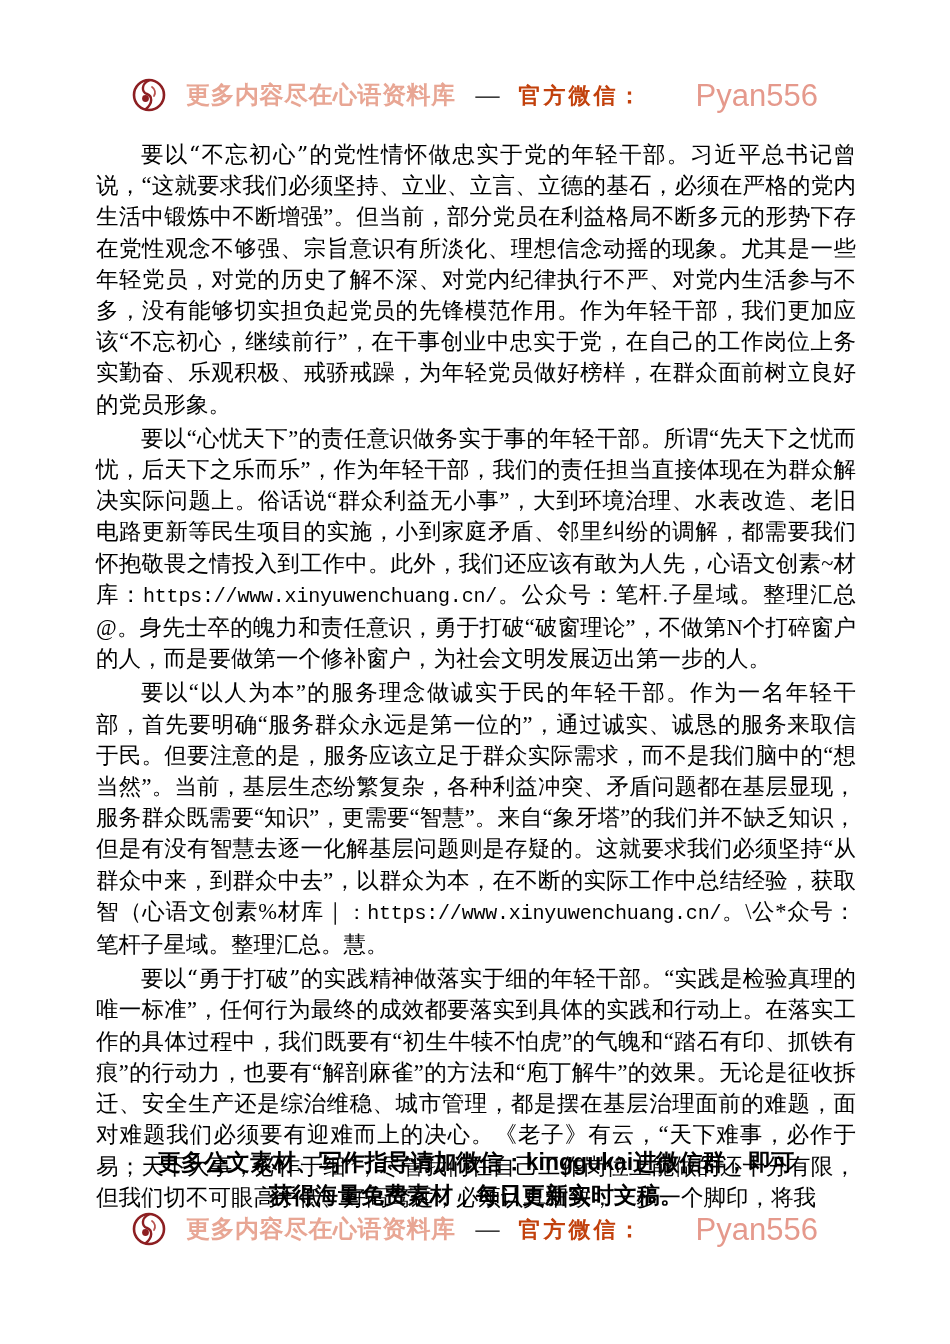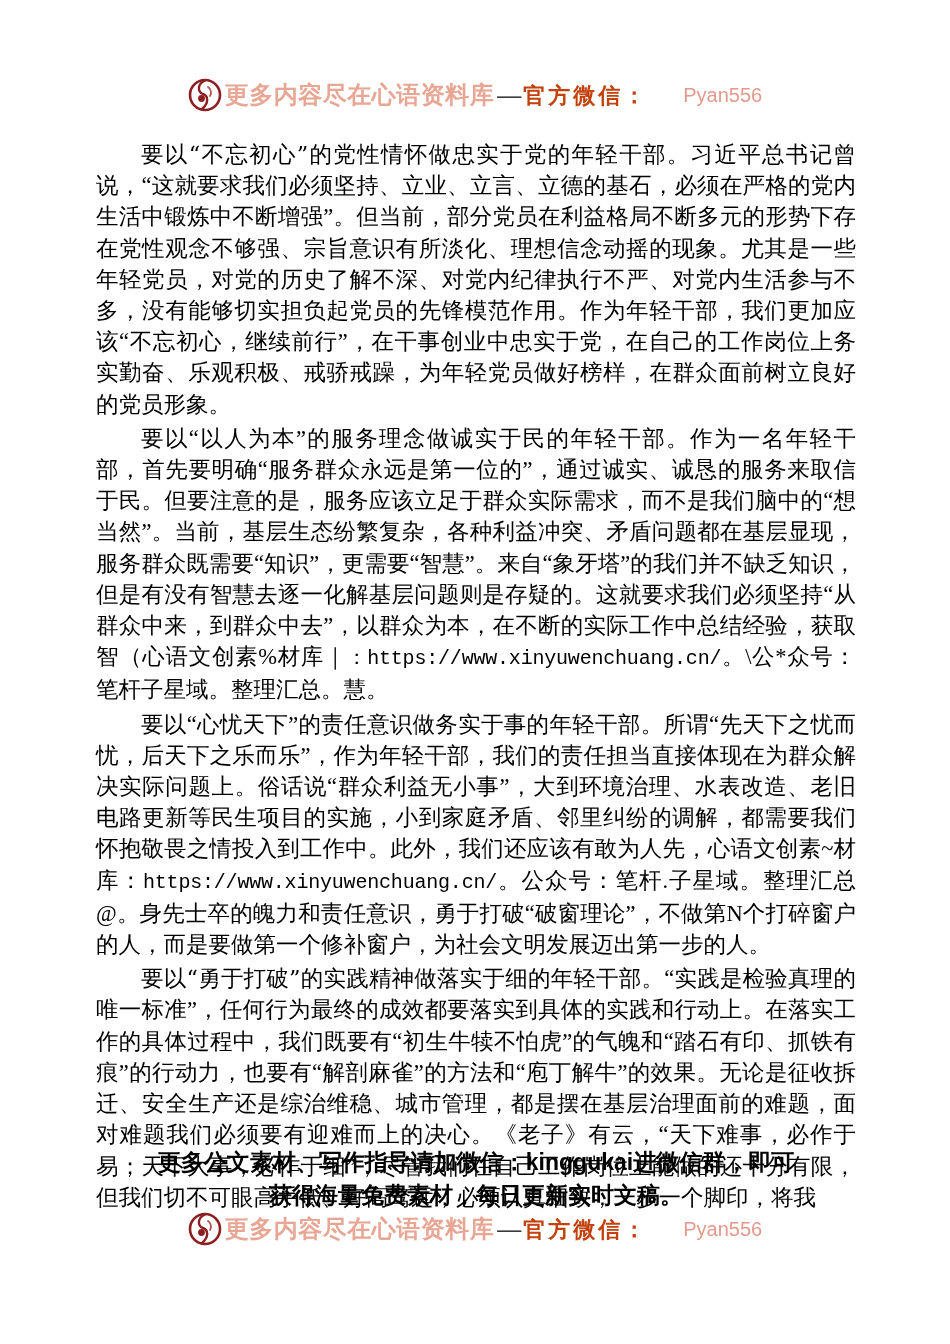--- a/index.html
+++ b/index.html
@@ -25,21 +25,21 @@
   }
 
   
   .promo-banner {
     position: absolute;
     left: 0;
     width: 950px;
     display: flex;
     align-items: center;
     justify-content: center;
-    gap: 3px;
+    gap: 20px;
     white-space: nowrap;
   }
   .promo-banner.top { top: 78px; }
   .promo-banner.bottom { top: 1212px; }
 
   .brand-logo {
     width: 34px;
     height: 34px;
     flex: 0 0 34px;
     position: relative;
@@ -65,21 +65,21 @@
   .promo-label {
     font-family: "DejaVu Serif", "Liberation Serif", serif;
     font-size: 22px;
     font-weight: 700;
     color: #c2410c;
     letter-spacing: 3px;
     line-height: 1;
   }
   .promo-wechat-id {
     font-family: "Liberation Sans", sans-serif;
-    font-size: 20px;
+    font-size: 31px;
     font-weight: 400;
     color: #e5998c;
     letter-spacing: 0px;
     line-height: 1;
     margin-left: 32px;
   }
 
   
   .doc-body {
     position: absolute;
@@ -152,25 +152,25 @@
   </div>
 
   <div class="doc-body">
 
 
     <p class="para">
       <span class="lead">要以“不忘初心”的党性情怀做忠实于党的年轻干部。</span><span>习近平总书记曾说，“这就要求我们必须坚持、立业、立言、立德的基石，必须在严格的党内生活中锻炼中不断增强”。但当前，部分党员在利益格局不断多元的形势下存在党性观念不够强、宗旨意识有所淡化、理想信念动摇的现象。尤其是一些年轻党员，对党的历史了解不深、对党内纪律执行不严、对党内生活参与不多，没有能够切实担负起党员的先锋模范作用。作为年轻干部，我们更加应该“不忘初心，继续前行”，在干事创业中忠实于党，在自己的工作岗位上务实勤奋、乐观积极、戒骄戒躁，为年轻党员做好榜样，在群众面前树立良好的党员形象。</span>
     </p>
 
     <p class="para">
-      <span>要以“以人为本”的服务理念做诚实于民的年轻干部。作为一名年轻干部，首先要明确“服务群众永远是第一位的”，通过诚实、诚恳的服务来取信于民。但要注意的是，服务应该立足于群众实际需求，而不是我们脑中的“想当然”。当前，基层生态纷繁复杂，各种利益冲突、矛盾问题都在基层显现，服务群众既需要“知识”，更需要“智慧”。来自“象牙塔”的我们并不缺乏知识，但是有没有智慧去逐一化解基层问题则是存疑的。这就要求我们必须坚持“从群众中来，到群众中去”，以群众为本，在不断的实际工作中总结经验，获取智</span><span>（心语文创素%材库｜</span><span class="mono">：https://www.xinyuwenchuang.cn/</span><span>。\公*众号：笔杆子星域。整理汇总。慧。</span>
+      <span>要以“心忧天下”的责任意识做务实于事的年轻干部。所谓“先天下之忧而忧，后天下之乐而乐”，作为年轻干部，我们的责任担当直接体现在为群众解决实际问题上。俗话说“群众利益无小事”，大到环境治理、水表改造、老旧电路更新等民生项目的实施，小到家庭矛盾、邻里纠纷的调解，都需要我们怀抱敬畏之情投入到工作中。此外，我们还应该有敢为人先，</span><span>心语文创素~材库：</span><span class="mono">https://www.xinyuwenchuang.cn/</span><span>。公众号：笔杆.子星域。整理汇总@。</span><span>身先士卒的魄力和责任意识，勇于打破“破窗理论”，不做第N个打碎窗户的人，而是要做第一个修补窗户，为社会文明发展迈出第一步的人。</span>
     </p>
 
     <p class="para">
-      <span>要以“心忧天下”的责任意识做务实于事的年轻干部。所谓“先天下之忧而忧，后天下之乐而乐”，作为年轻干部，我们的责任担当直接体现在为群众解决实际问题上。俗话说“群众利益无小事”，大到环境治理、水表改造、老旧电路更新等民生项目的实施，小到家庭矛盾、邻里纠纷的调解，都需要我们怀抱敬畏之情投入到工作中。此外，我们还应该有敢为人先，</span><span>心语文创素~材库：</span><span class="mono">https://www.xinyuwenchuang.cn/</span><span>。公众号：笔杆.子星域。整理汇总@。</span><span>身先士卒的魄力和责任意识，勇于打破“破窗理论”，不做第N个打碎窗户的人，而是要做第一个修补窗户，为社会文明发展迈出第一步的人。</span>
+      <span>要以“以人为本”的服务理念做诚实于民的年轻干部。作为一名年轻干部，首先要明确“服务群众永远是第一位的”，通过诚实、诚恳的服务来取信于民。但要注意的是，服务应该立足于群众实际需求，而不是我们脑中的“想当然”。当前，基层生态纷繁复杂，各种利益冲突、矛盾问题都在基层显现，服务群众既需要“知识”，更需要“智慧”。来自“象牙塔”的我们并不缺乏知识，但是有没有智慧去逐一化解基层问题则是存疑的。这就要求我们必须坚持“从群众中来，到群众中去”，以群众为本，在不断的实际工作中总结经验，获取智</span><span>（心语文创素%材库｜</span><span class="mono">：https://www.xinyuwenchuang.cn/</span><span>。\公*众号：笔杆子星域。整理汇总。慧。</span>
     </p>
 
     <p class="para">
       <span class="lead">要以“勇于打破”的实践精神做落实于细的年轻干部。</span><span>“实践是检验真理的唯一标准”，任何行为最终的成效都要落实到具体的实践和行动上。在落实工作的具体过程中，我们既要有“初生牛犊不怕虎”的气魄和“踏石有印、抓铁有痕”的行动力，也要有“解剖麻雀”的方法和“庖丁解牛”的效果。无论是征收拆迁、安全生产还是综治维稳、城市管理，都是摆在基层治理面前的难题，面对难题我们必须要有迎难而上的决心。《老子》有云，“天下难事，必作于易；天下大事，必作于细”，尽管我们在自己工作岗位上能做的还十分有限，但我们切不可眼高手低、好高骛远，必须认真细致，一步一个脚印，将我</span>
     </p>
 
   </div>
 
   <div class="inline-promo">
     <span>更多公文素材、写作指导请加微信：</span><span class="wx-id">kinggukai</span><span>进微信群，即可</span><br>

